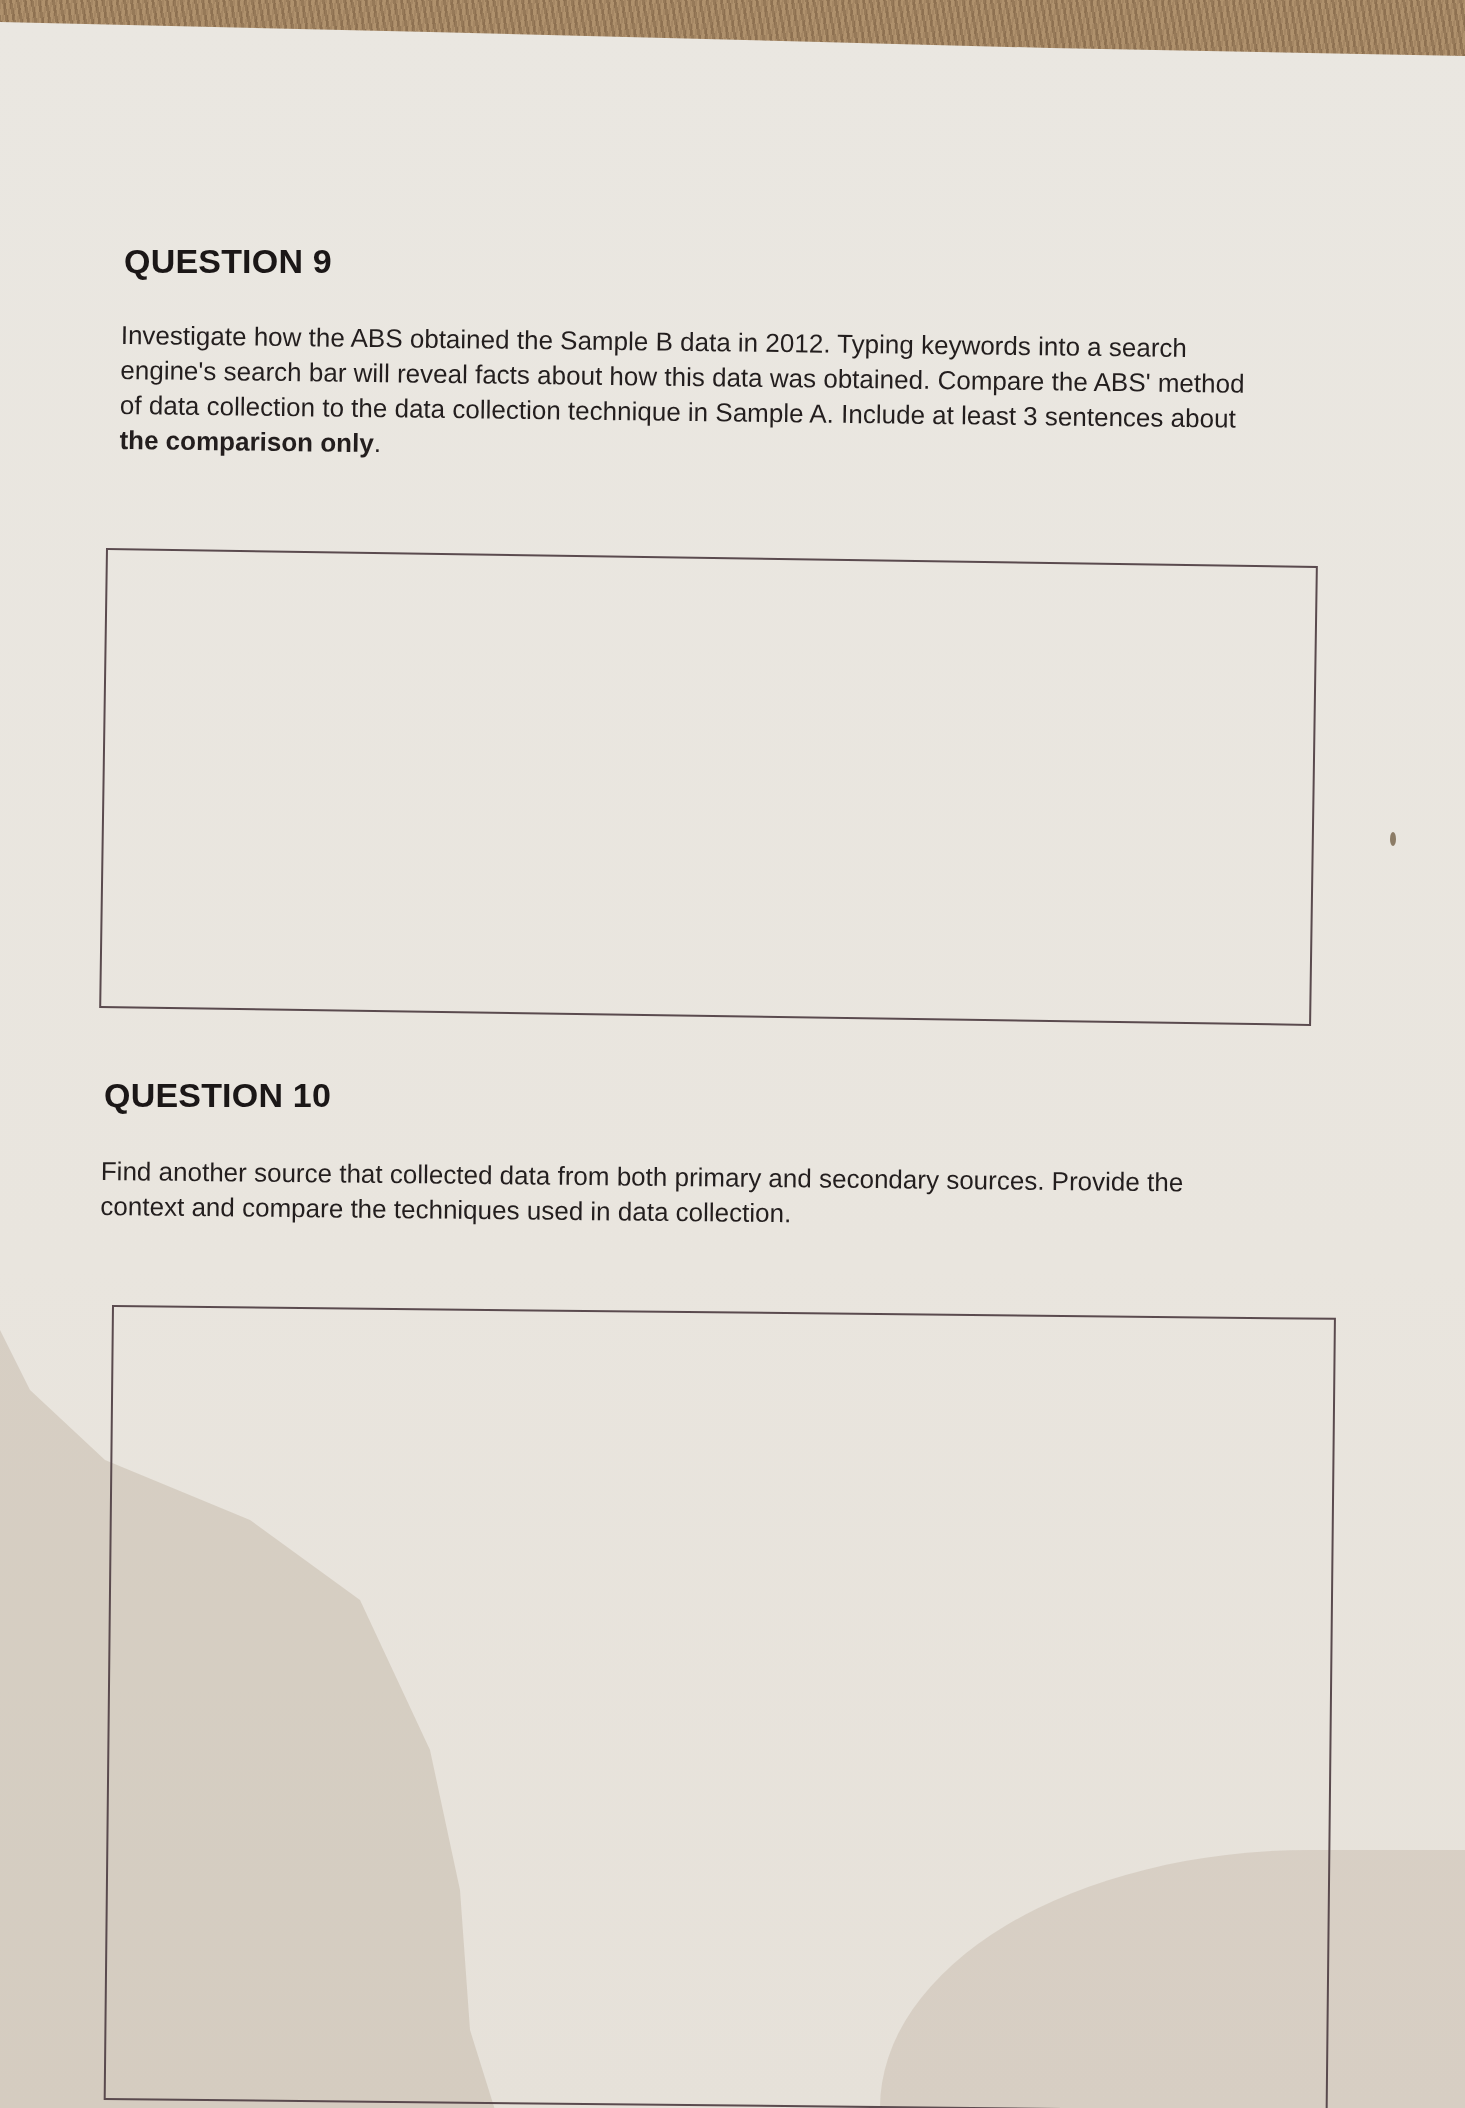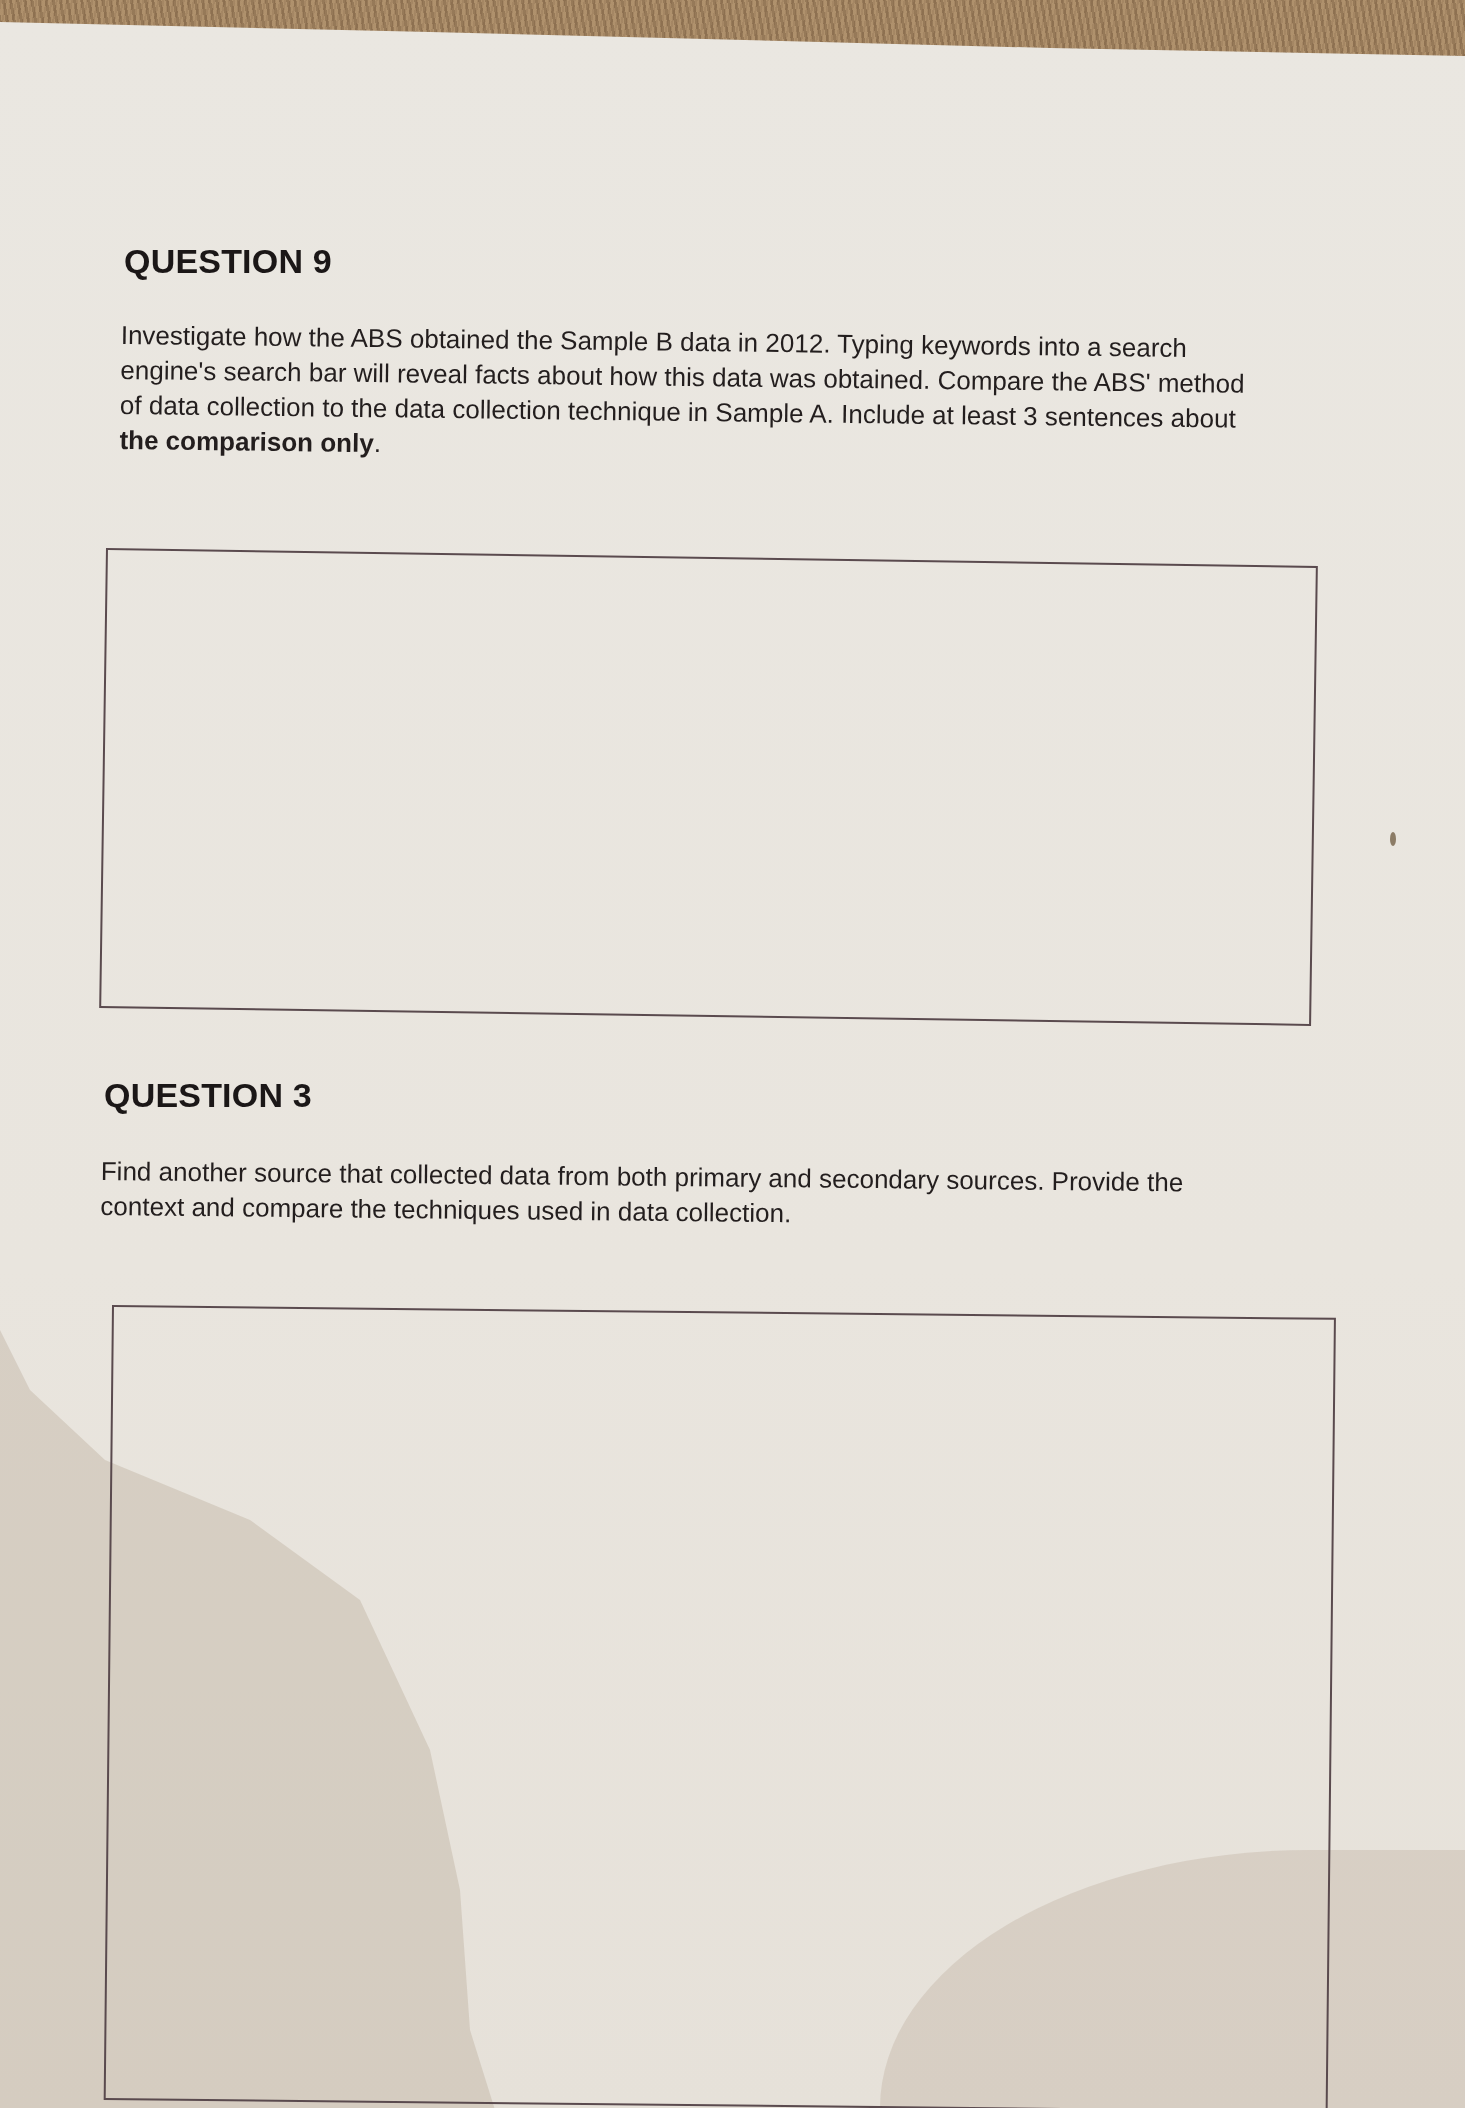--- a/index.html
+++ b/index.html
@@ -66,21 +66,21 @@
 
   <div class="q-text" style="left:113px; top:318px; transform: rotate(0.7deg); transform-origin: left top;">
     <div>Investigate how the ABS obtained the Sample B data in 2012. Typing keywords into a search</div>
     <div>engine's search bar will reveal facts about how this data was obtained. Compare the ABS' method</div>
     <div>of data collection to the data collection technique in Sample A. Include at least 3 sentences about</div>
     <div><b>the comparison only</b><span>.</span></div>
   </div>
 
   <div class="answer-box" style="left:98px; top:548px; width:1212px; height:460px; transform: rotate(0.85deg); transform-origin: left top;"></div>
 
-  <div class="q-title" style="left:96px; top:1076px;">QUESTION 3</div>
+  <div class="q-title" style="left:96px; top:1076px;">QUESTION 10</div>
 
   <div class="q-text" style="left:93px; top:1154px; transform: rotate(0.6deg); transform-origin: left top;">
     <div>Find another source that collected data from both primary and secondary sources. Provide the</div>
     <div>context and compare the techniques used in data collection.</div>
   </div>
 
   <div class="answer-box" style="left:104px; top:1305px; width:1224px; height:795px; transform: rotate(0.6deg); transform-origin: left top;"></div>
 
   <div class="speck" style="left:1382px; top:832px;"></div>
 </div>

